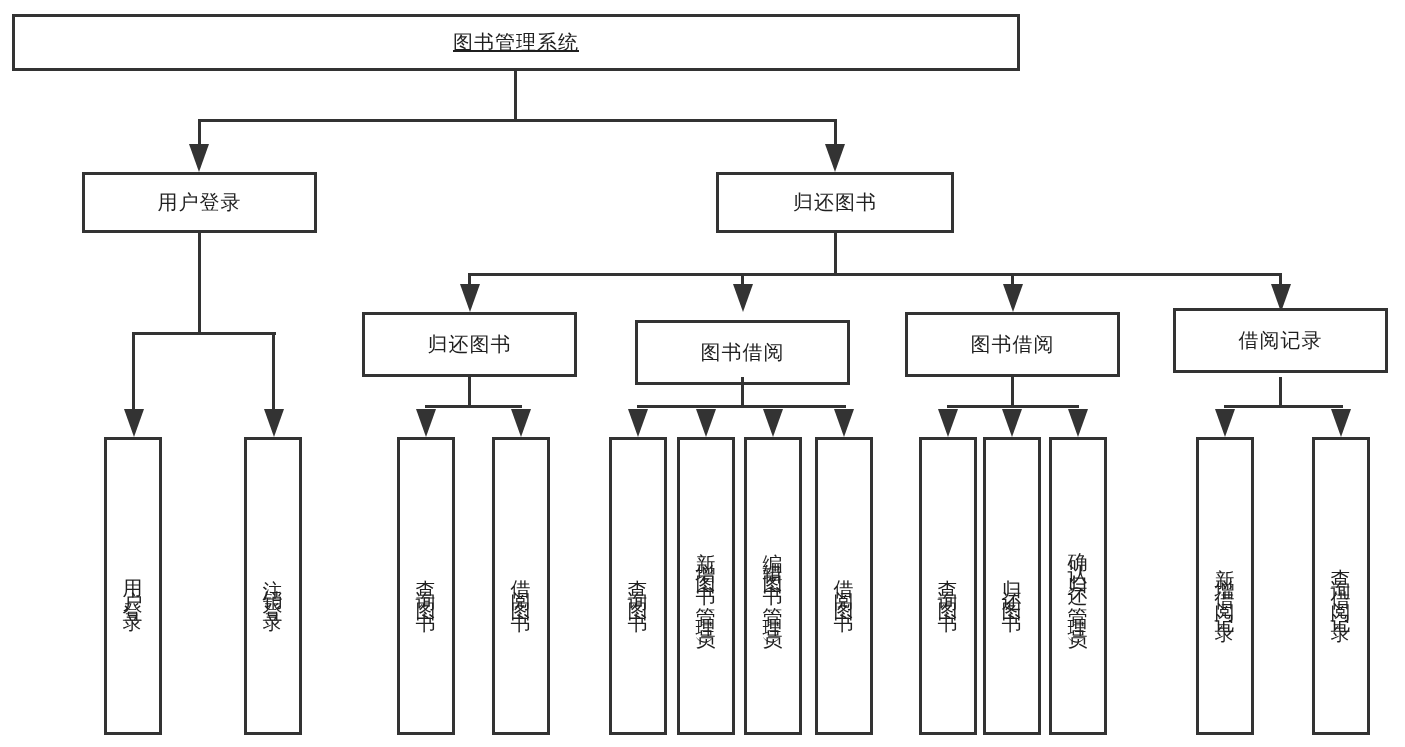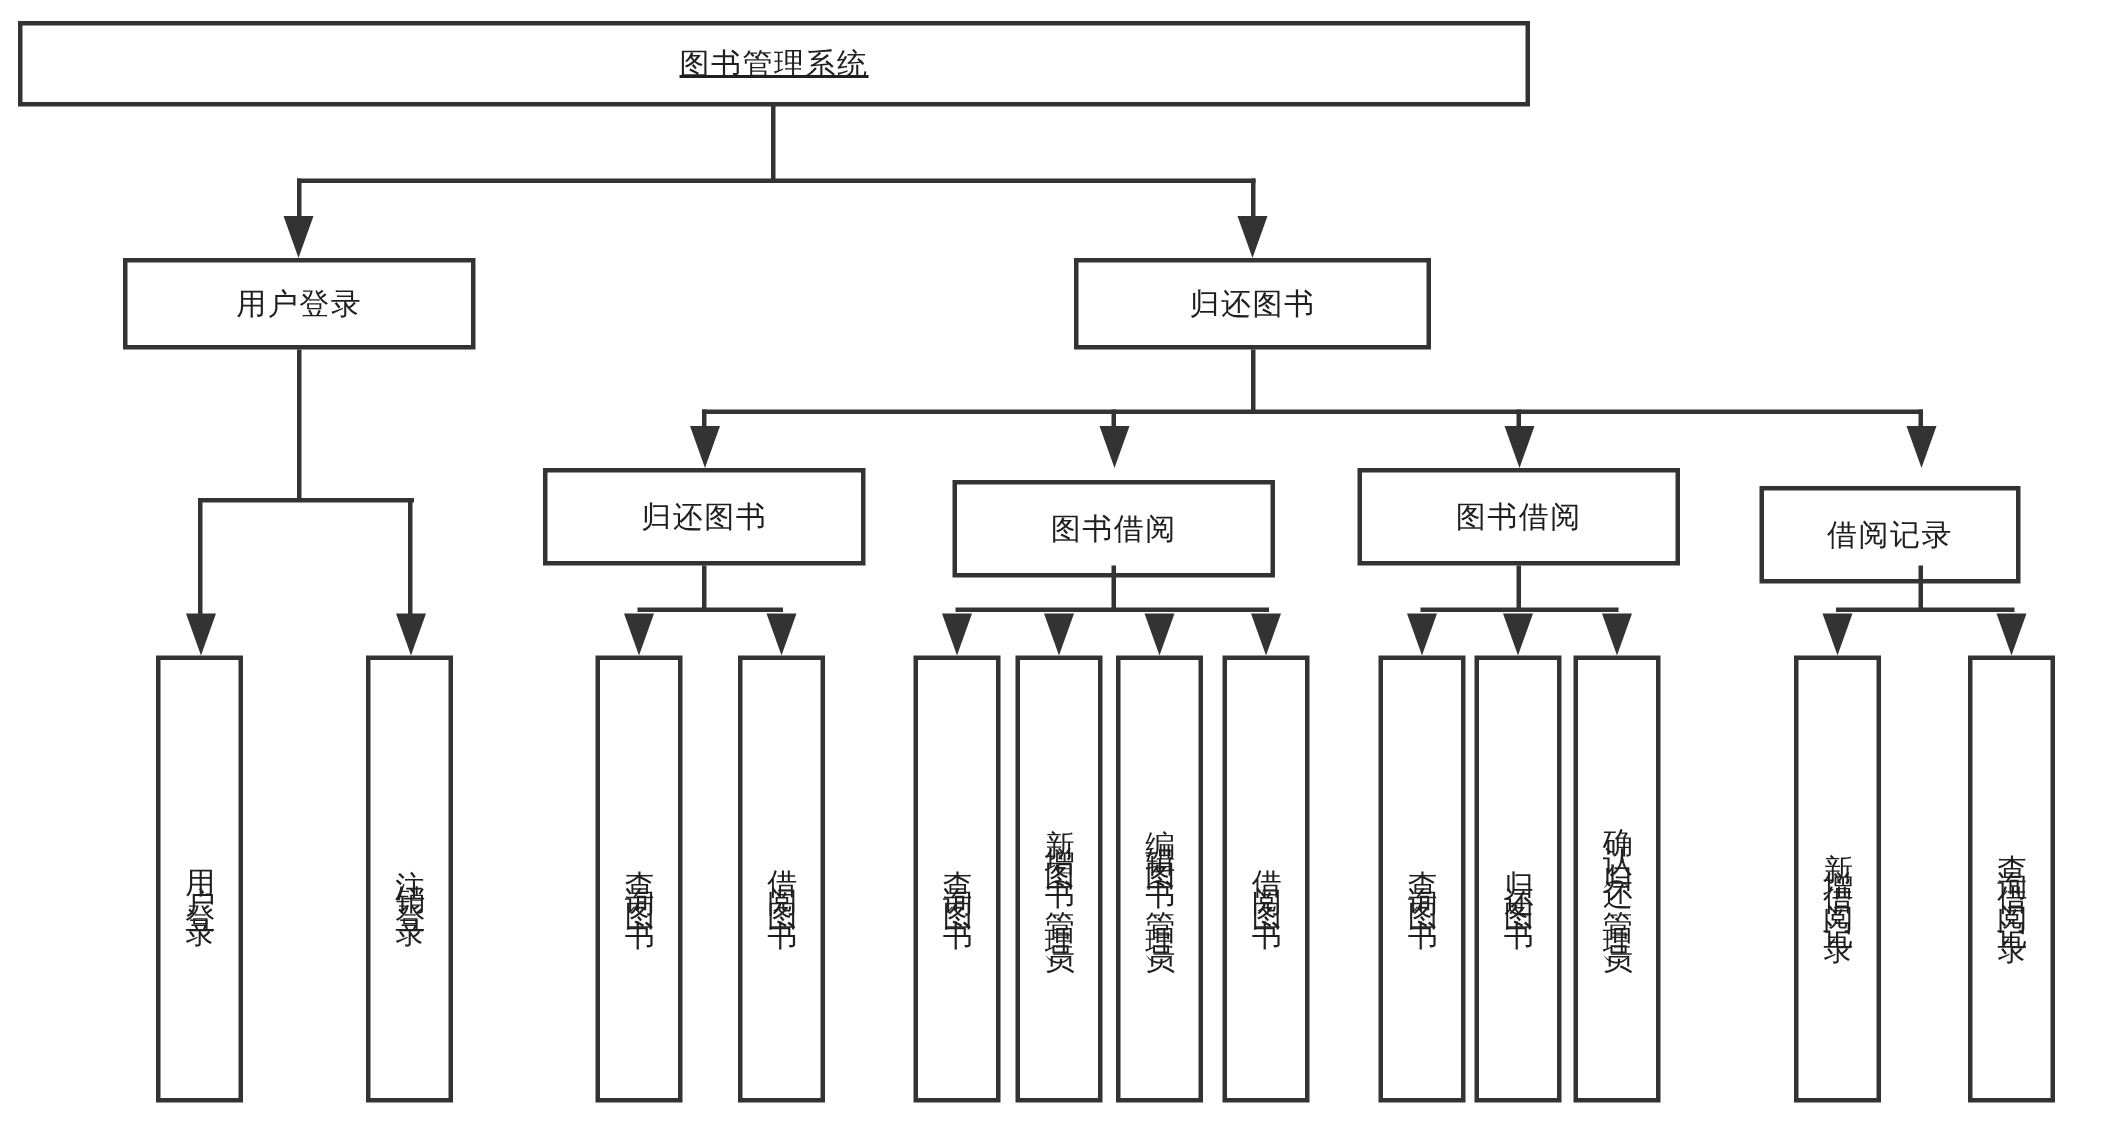--- a/index.html
+++ b/index.html
@@ -91,21 +91,21 @@
   <div class="line" style="left:741px; top:273px; width:3px; height:16px;"></div>
   <div class="arrow" style="left:733px; top:284px;"></div>
   <div class="line" style="left:1011px; top:273px; width:3px; height:16px;"></div>
   <div class="arrow" style="left:1003px; top:284px;"></div>
   <div class="line" style="left:1279px; top:273px; width:3px; height:16px;"></div>
   <div class="arrow" style="left:1271px; top:284px;"></div>
 
   <div class="box h" style="left:362px; top:312px; width:215px; height:65px;">归还图书</div>
   <div class="box h" style="left:635px; top:320px; width:215px; height:65px;">图书借阅</div>
   <div class="box h" style="left:905px; top:312px; width:215px; height:65px;">图书借阅</div>
-  <div class="box h" style="left:1173px; top:324px; width:174px; height:65px;">借阅记录</div>
+  <div class="box h" style="left:1173px; top:308px; width:215px; height:65px;">借阅记录</div>
 
   <div class="line" style="left:468px; top:377px; width:3px; height:30px;"></div>
   <div class="line" style="left:425px; top:405px; width:97px; height:3px;"></div>
   <div class="arrow" style="left:416px; top:409px;"></div>
   <div class="arrow" style="left:511px; top:409px;"></div>
 
   <div class="line" style="left:741px; top:377px; width:3px; height:30px;"></div>
   <div class="line" style="left:637px; top:405px; width:209px; height:3px;"></div>
   <div class="arrow" style="left:628px; top:409px;"></div>
   <div class="arrow" style="left:696px; top:409px;"></div>

